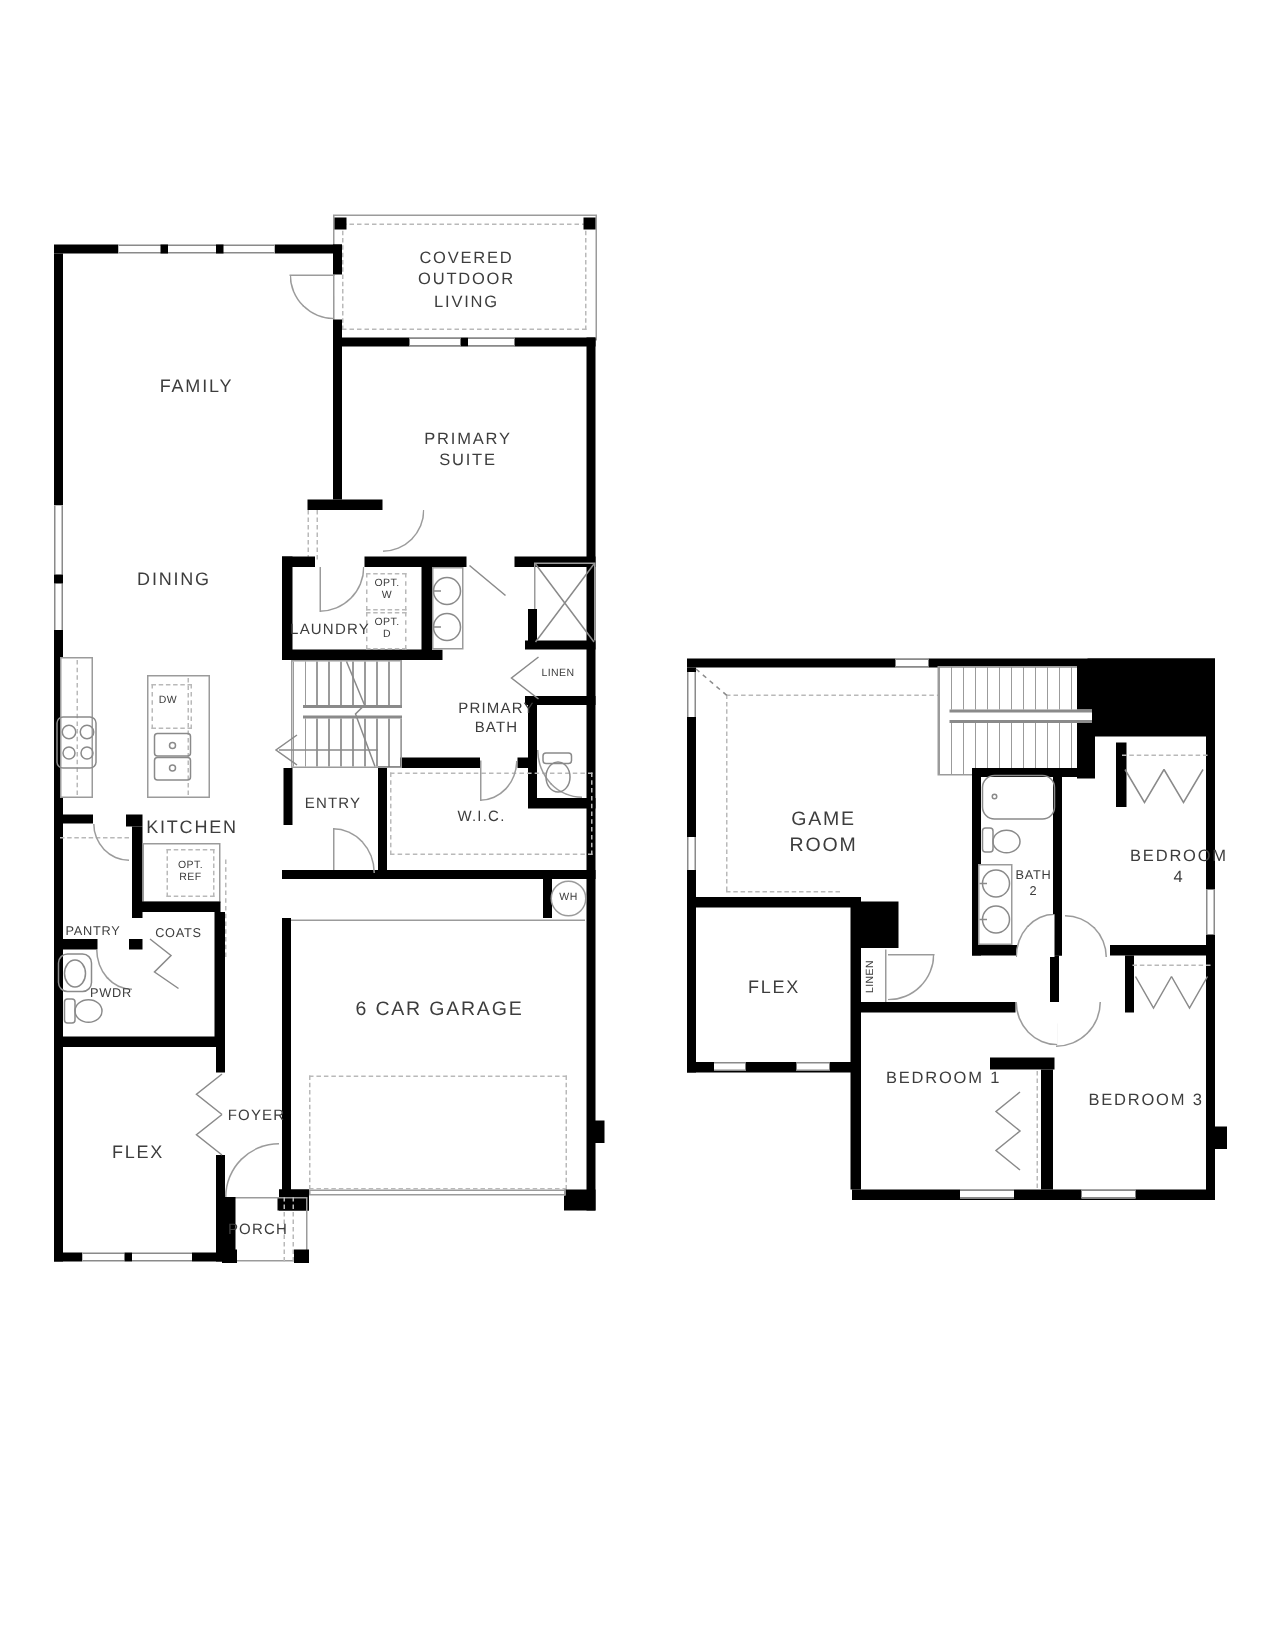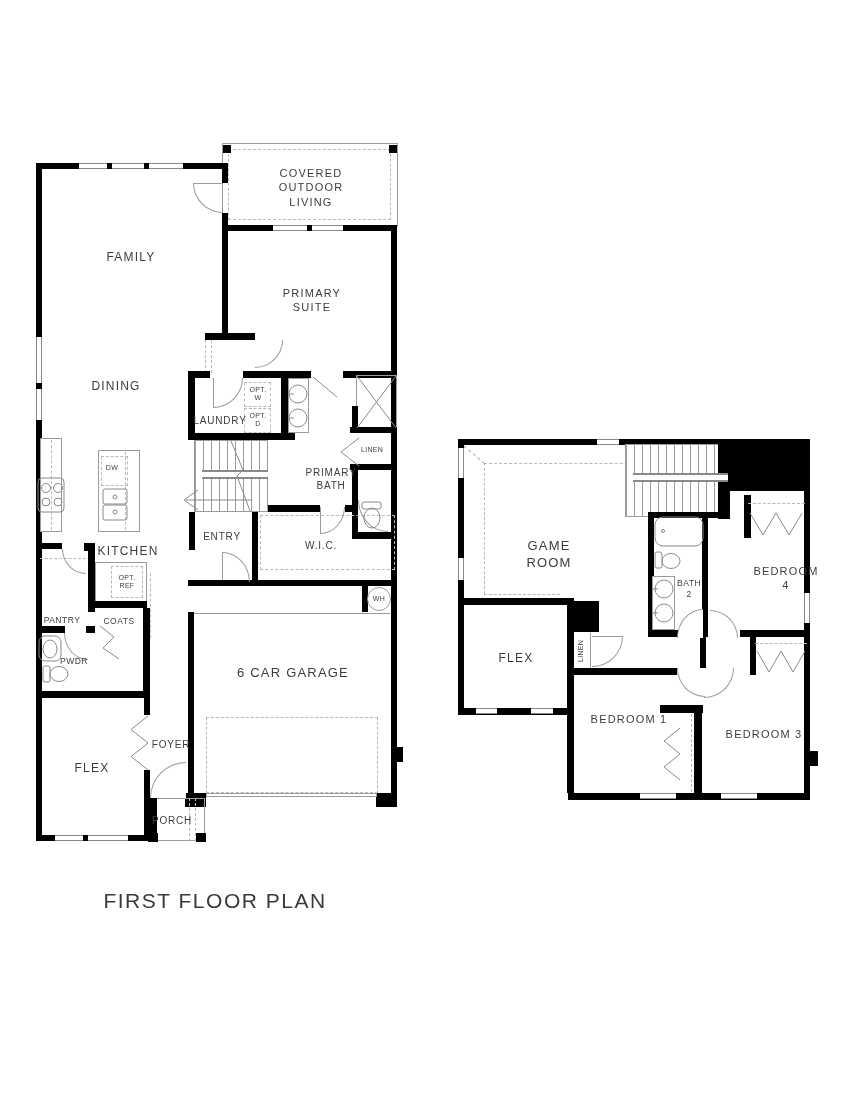--- a/index.html
+++ b/index.html
@@ -319,14 +319,13 @@
 
     <path d="M750,513 L763,535 L776,513 M776,513 L789,535 L802,513"></path>
 
     <path d="M757,651 L769,672 L781,651 M781,651 L793,672 L805,651"></path>
 
     <path d="M680,728 L664,741 L680,754 L664,767 L680,780"></path>
 
     <path stroke-dasharray="3,3" d="M464,446 L485,464"></path>
   </svg>
 
-  <div class="lbl caption" style="left:215px;top:901px;">FIRST FLOOR PLAN</div>
 </div>
 
 </body></html>

